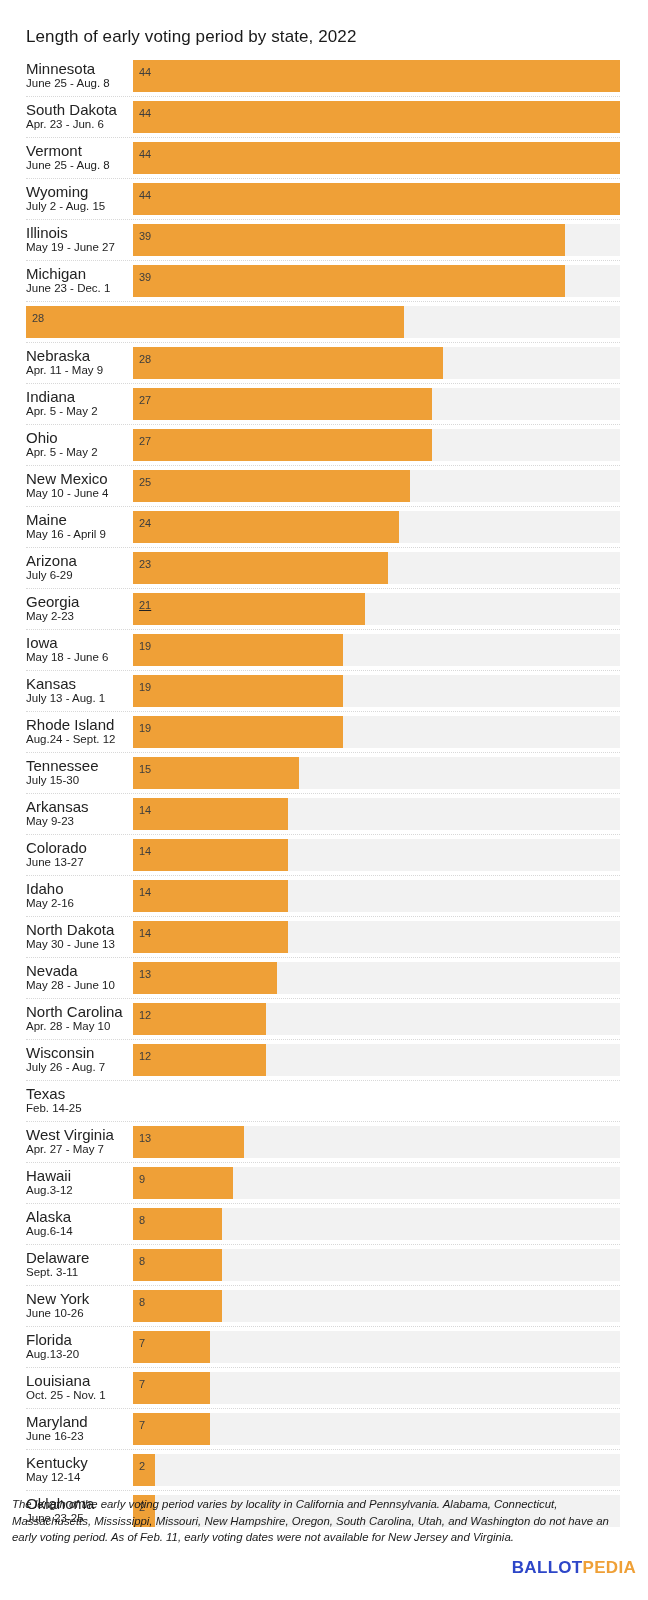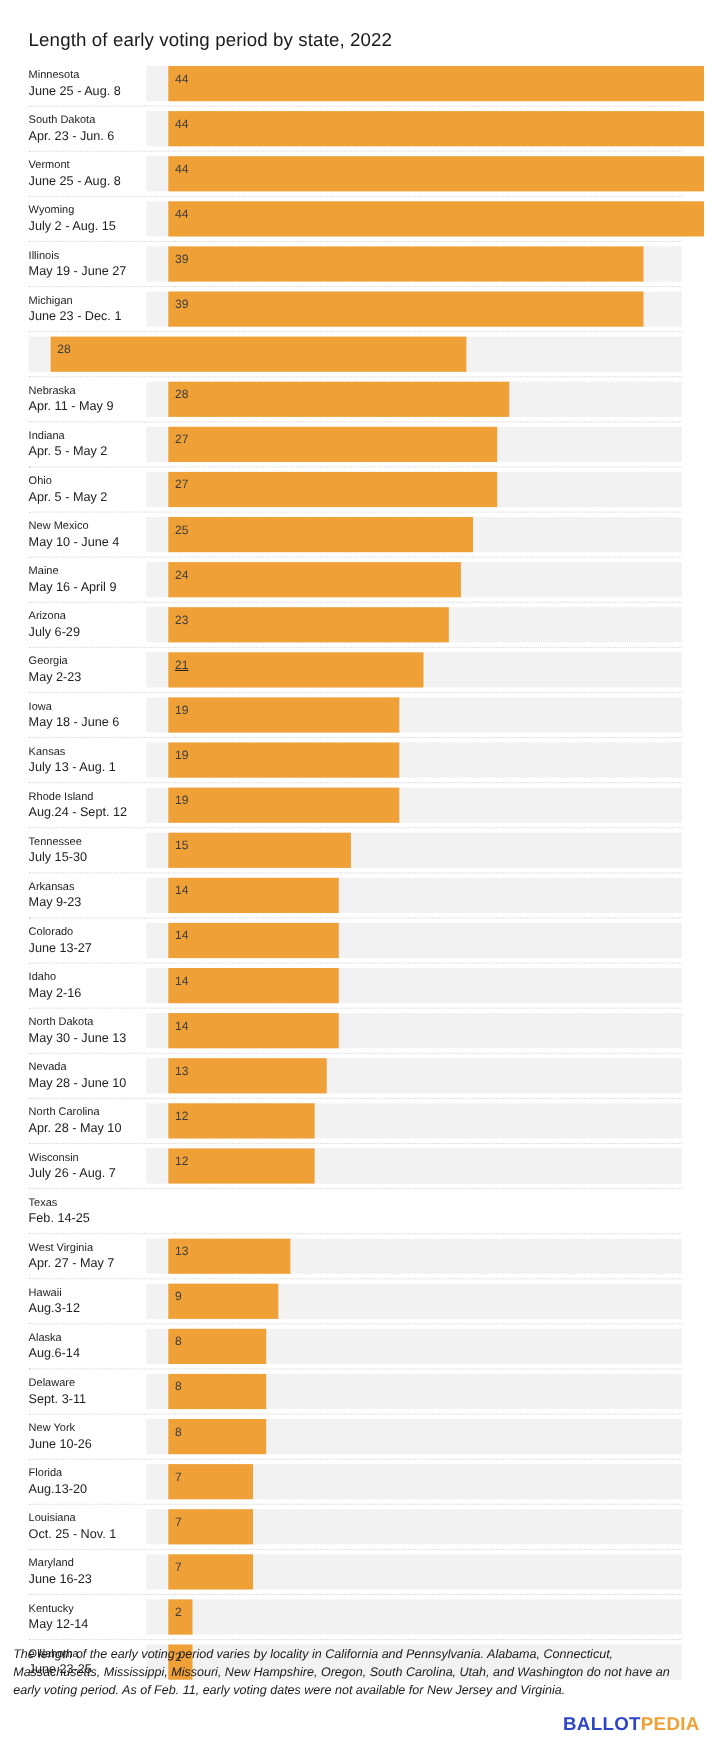--- a/index.html
+++ b/index.html
@@ -46,21 +46,21 @@
   .row-label {
     width: 107px;
     min-width: 107px;
     display: flex;
     flex-direction: column;
     justify-content: center;
     padding-right: 4px;
     box-sizing: border-box;
   }
   .state-name {
-    font-size: 10px;
+    font-size: 15px;
     line-height: 14px;
     color: #222222;
     white-space: nowrap;
   }
   .state-dates {
     font-size: 11.5px;
     line-height: 14px;
     color: #222222;
     white-space: nowrap;
   }
@@ -73,21 +73,20 @@
     align-self: center;
   }
   .bar {
     position: absolute;
     left: 0;
     top: 0;
     bottom: 0;
     background: #efa037;
     display: flex;
     align-items: center;
-    margin-left: 20px;
   }
   .bar-value {
     font-size: 11px;
     color: #3d3d3d;
     padding-left: 6px;
     white-space: nowrap;
     line-height: 1;
     margin-top: -8px;
   }
   .footnote {

